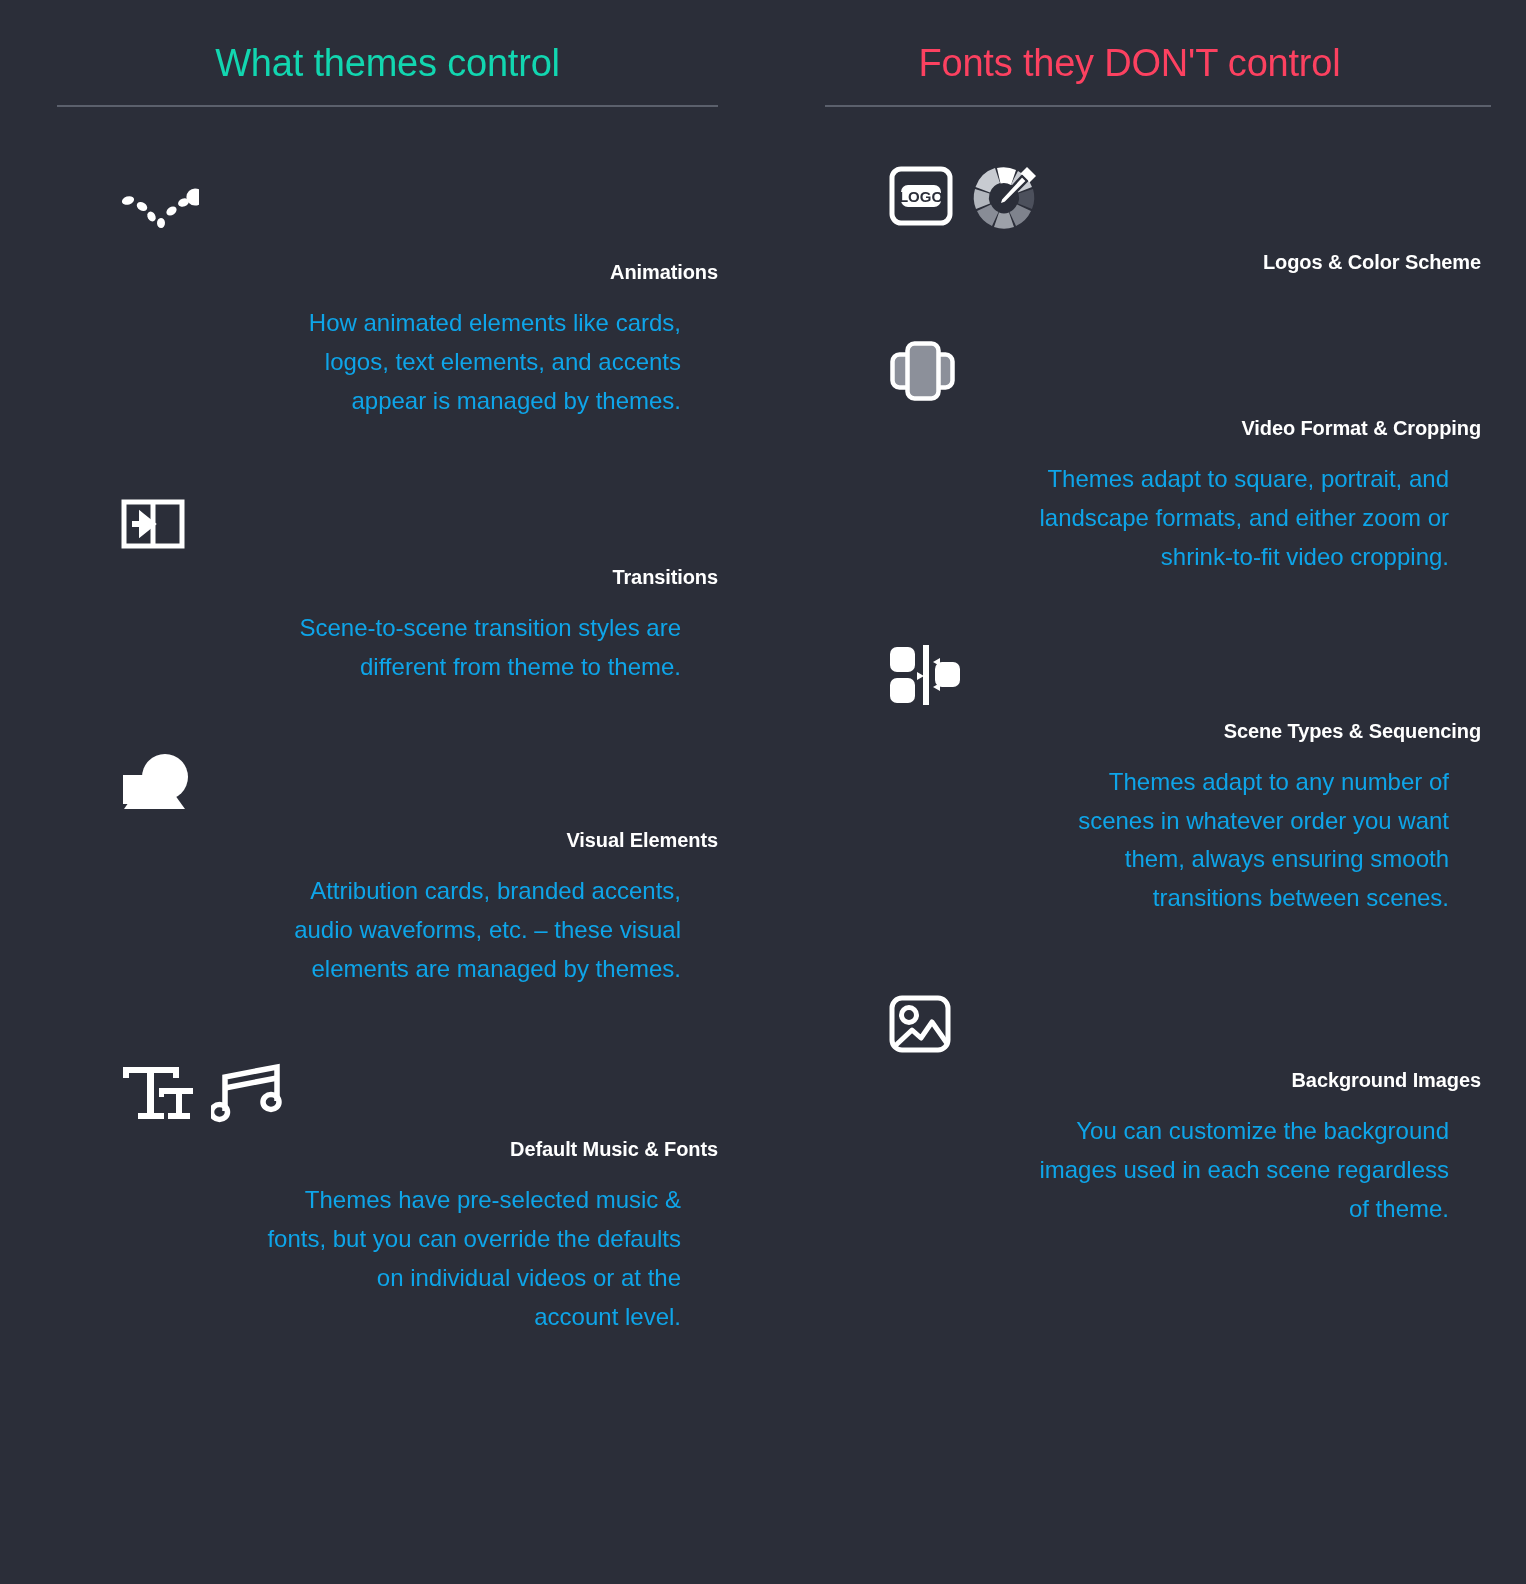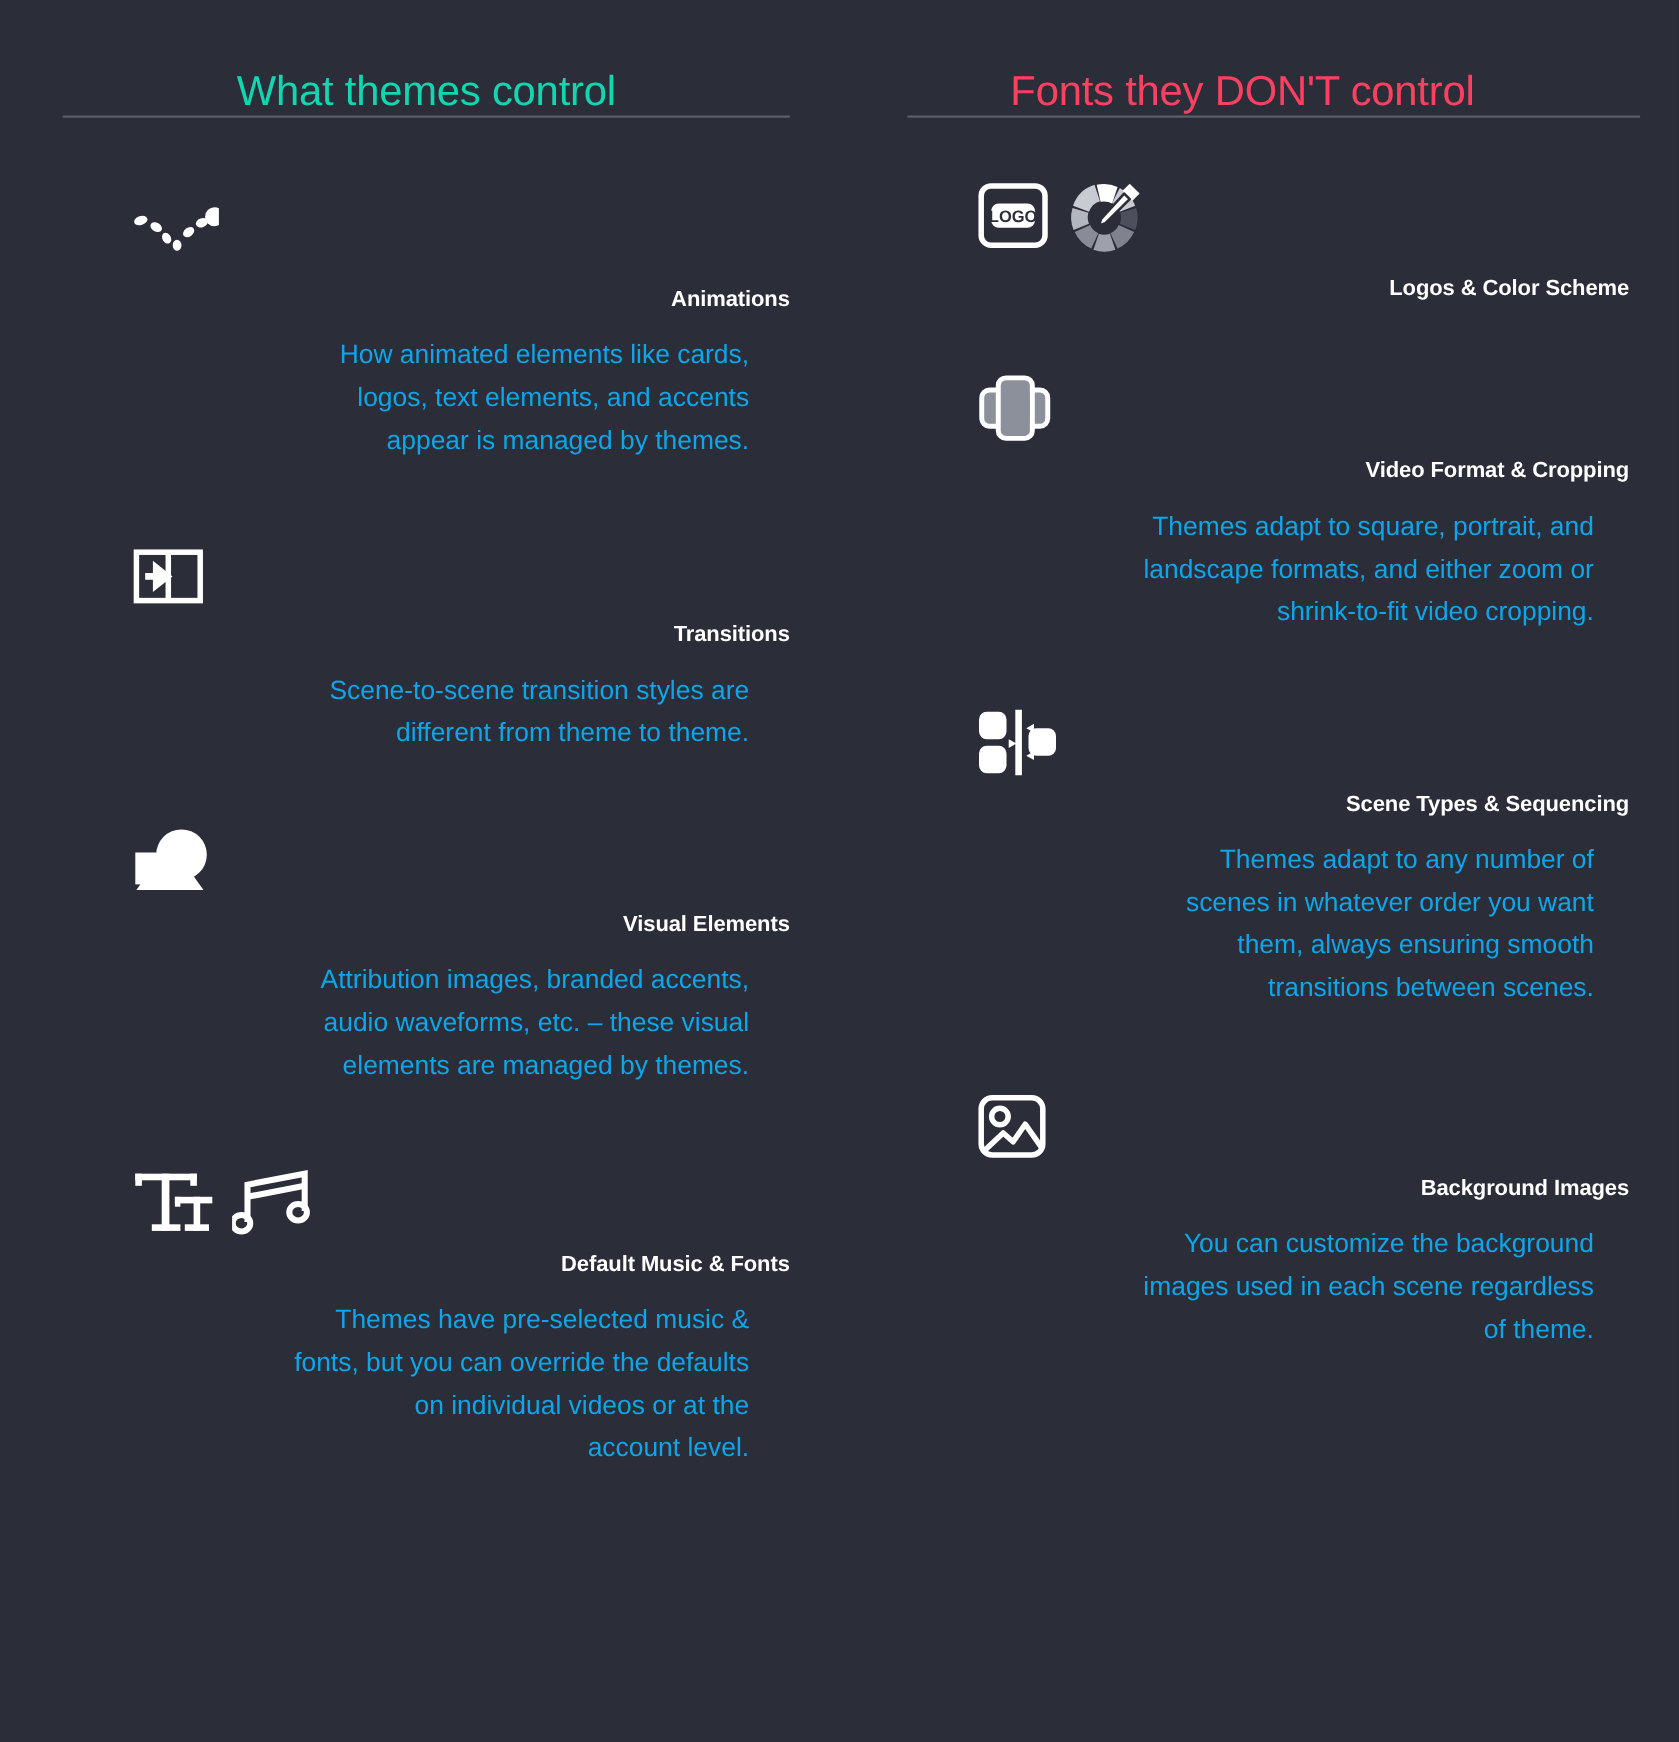--- a/index.html
+++ b/index.html
@@ -28,21 +28,21 @@
     width: 763px;
     box-sizing: border-box;
     position: relative;
   }
   .column.left  { padding: 0 45px 0 57px; }
   .column.right { padding: 0 45px 0 15px; }
 
   .col-head {
     height: 105px;
     display: flex;
-    align-items: flex-end;
+    align-items: center;
     justify-content: center;
     padding-top: 23px;
     box-sizing: border-box;
   }
   .col-title {
     font-size: 38px;
     font-weight: 400;
     letter-spacing: -0.2px;
     line-height: 1.1;
     white-space: nowrap;
@@ -162,21 +162,21 @@
 
       <div class="item r3">
         <div class="icon-row">
           <svg width="70" height="62" viewBox="0 0 70 62">
             <rect x="2" y="23" width="27" height="29" fill="#ffffff"></rect>
             <circle cx="44" cy="25" r="23" fill="#ffffff"></circle>
             <path d="M33 14 L64 57 L3 57 Z" fill="#ffffff"></path>
           </svg>
         </div>
         <div class="item-title">Visual Elements</div>
-        <div class="item-body">Attribution images, branded accents,
+        <div class="item-body">Attribution cards, branded accents,
 audio waveforms, etc. – these visual
 elements are managed by themes.</div>
       </div>
 
       <div class="item r4">
         <div class="icon-row">
           <svg width="72" height="60" viewBox="0 0 72 60">
             <g fill="#ffffff">
               <rect x="2" y="4" width="56" height="6"></rect>
               <rect x="2" y="4" width="6" height="11"></rect>

